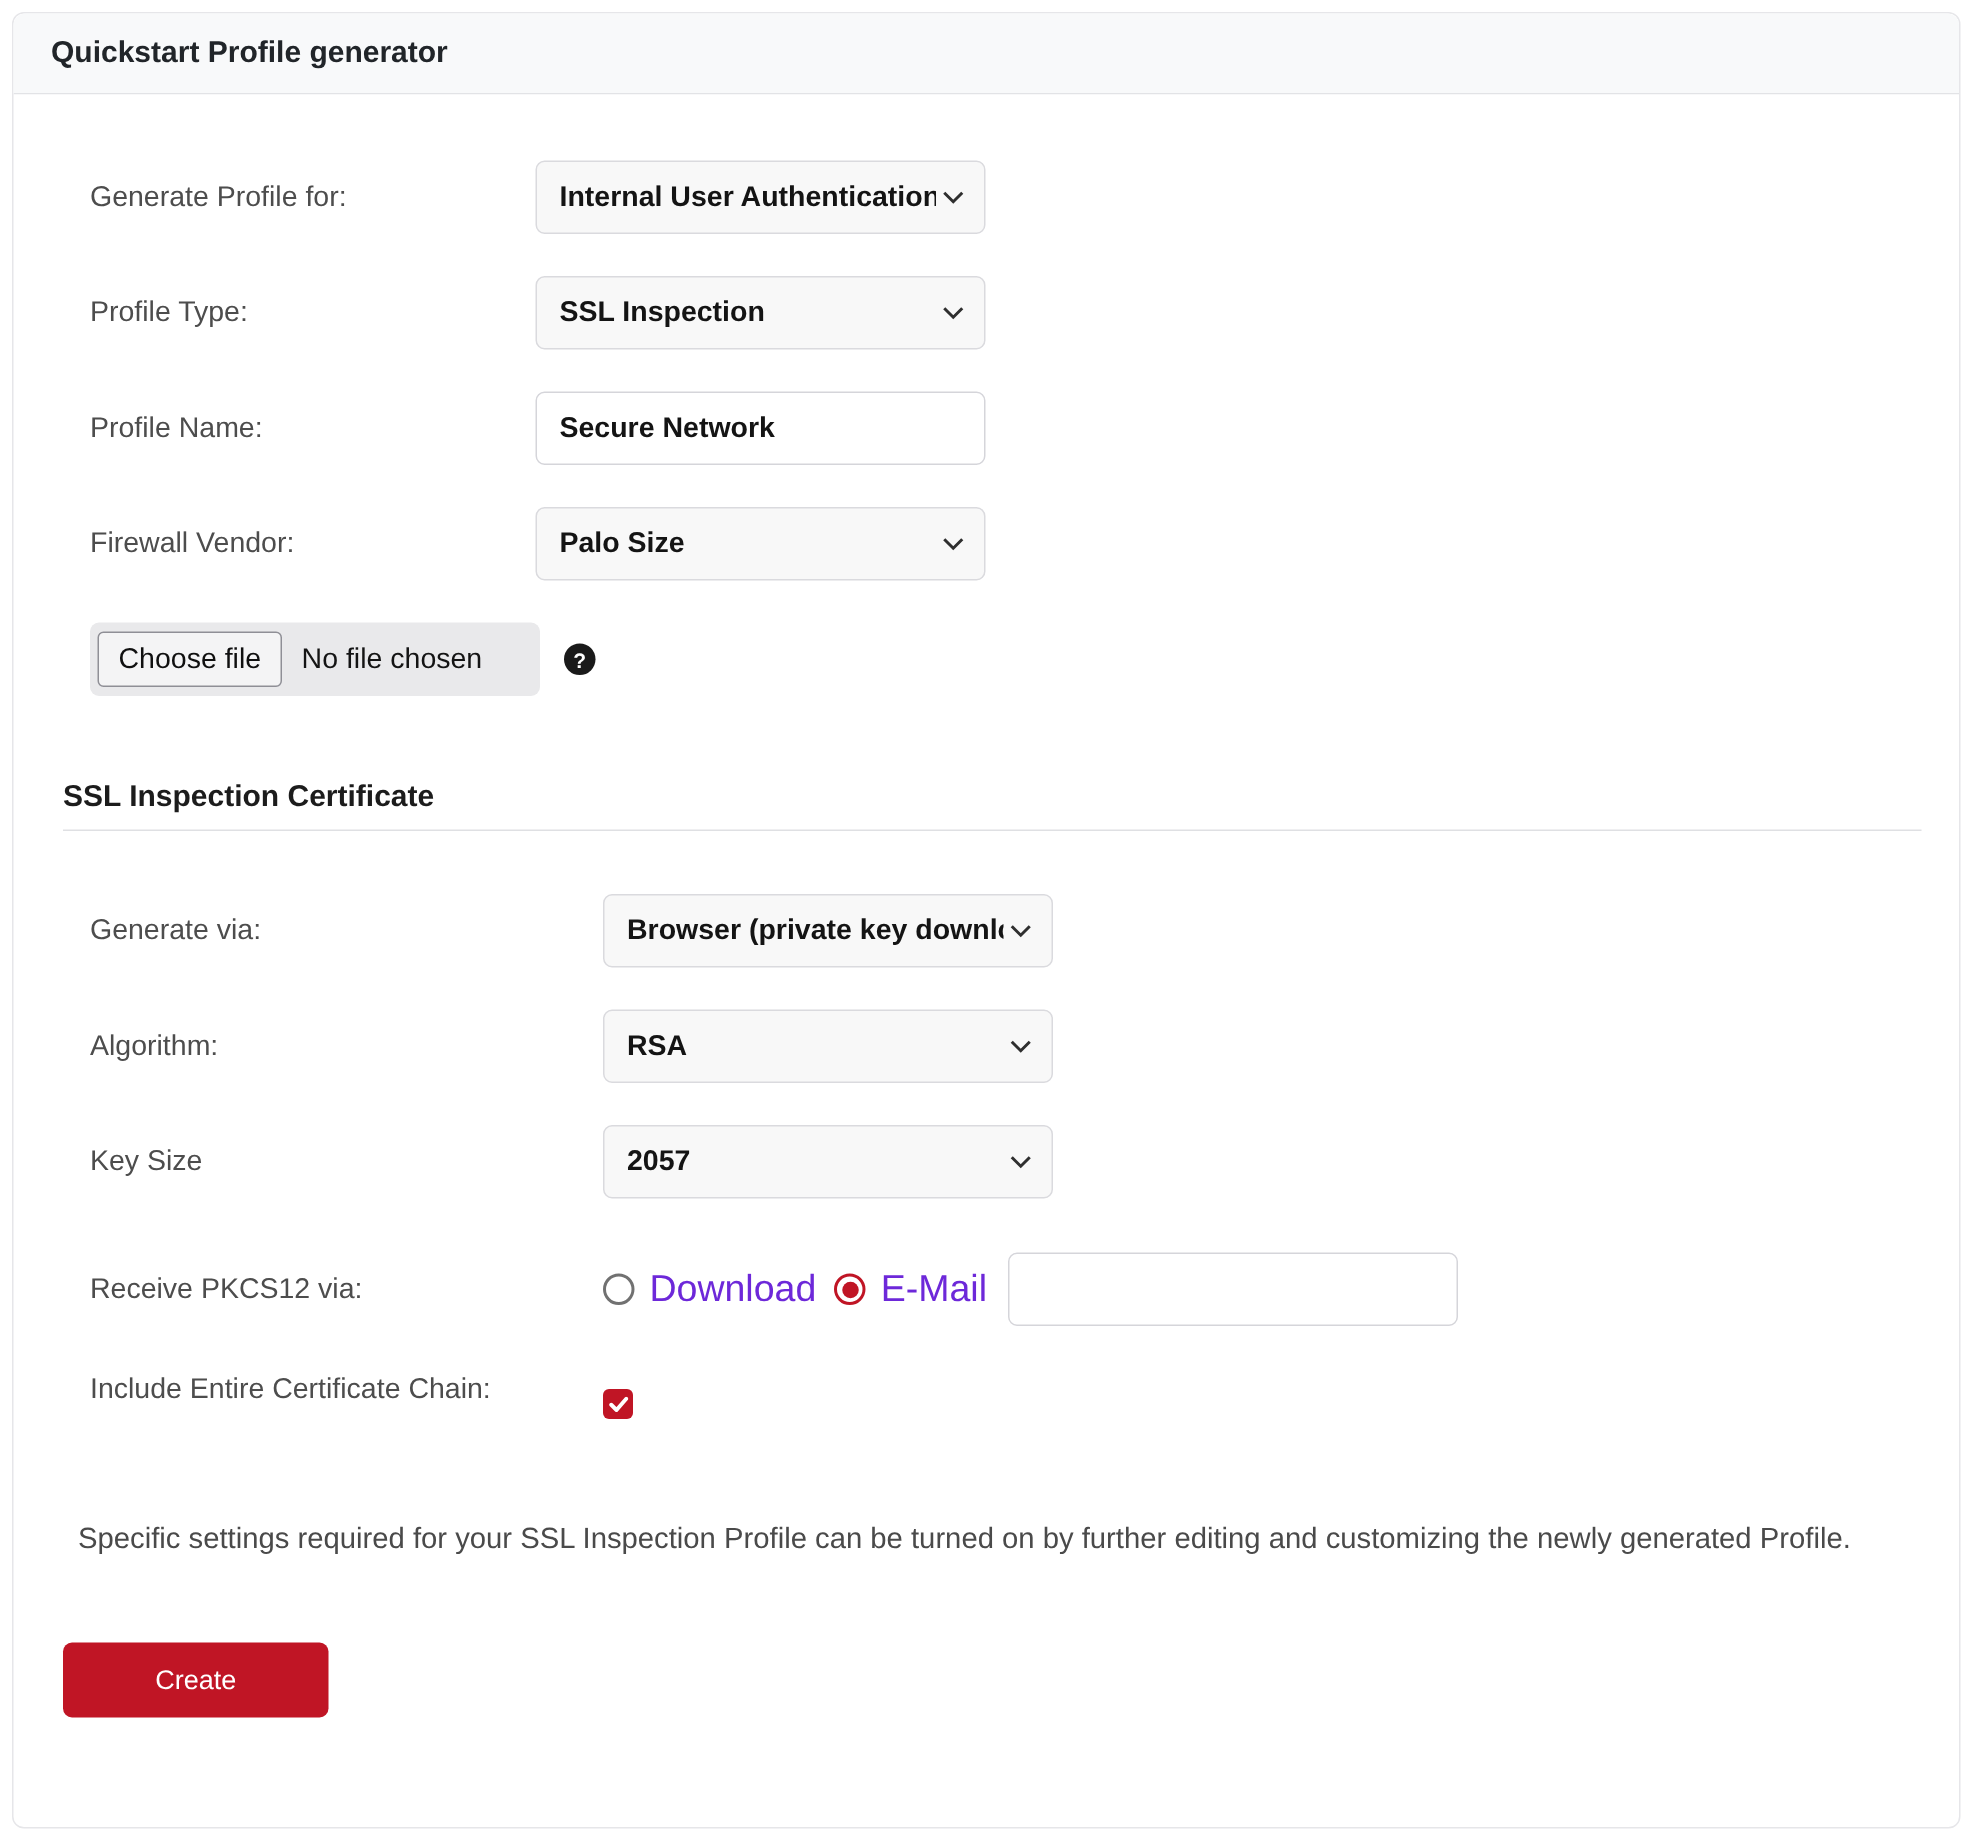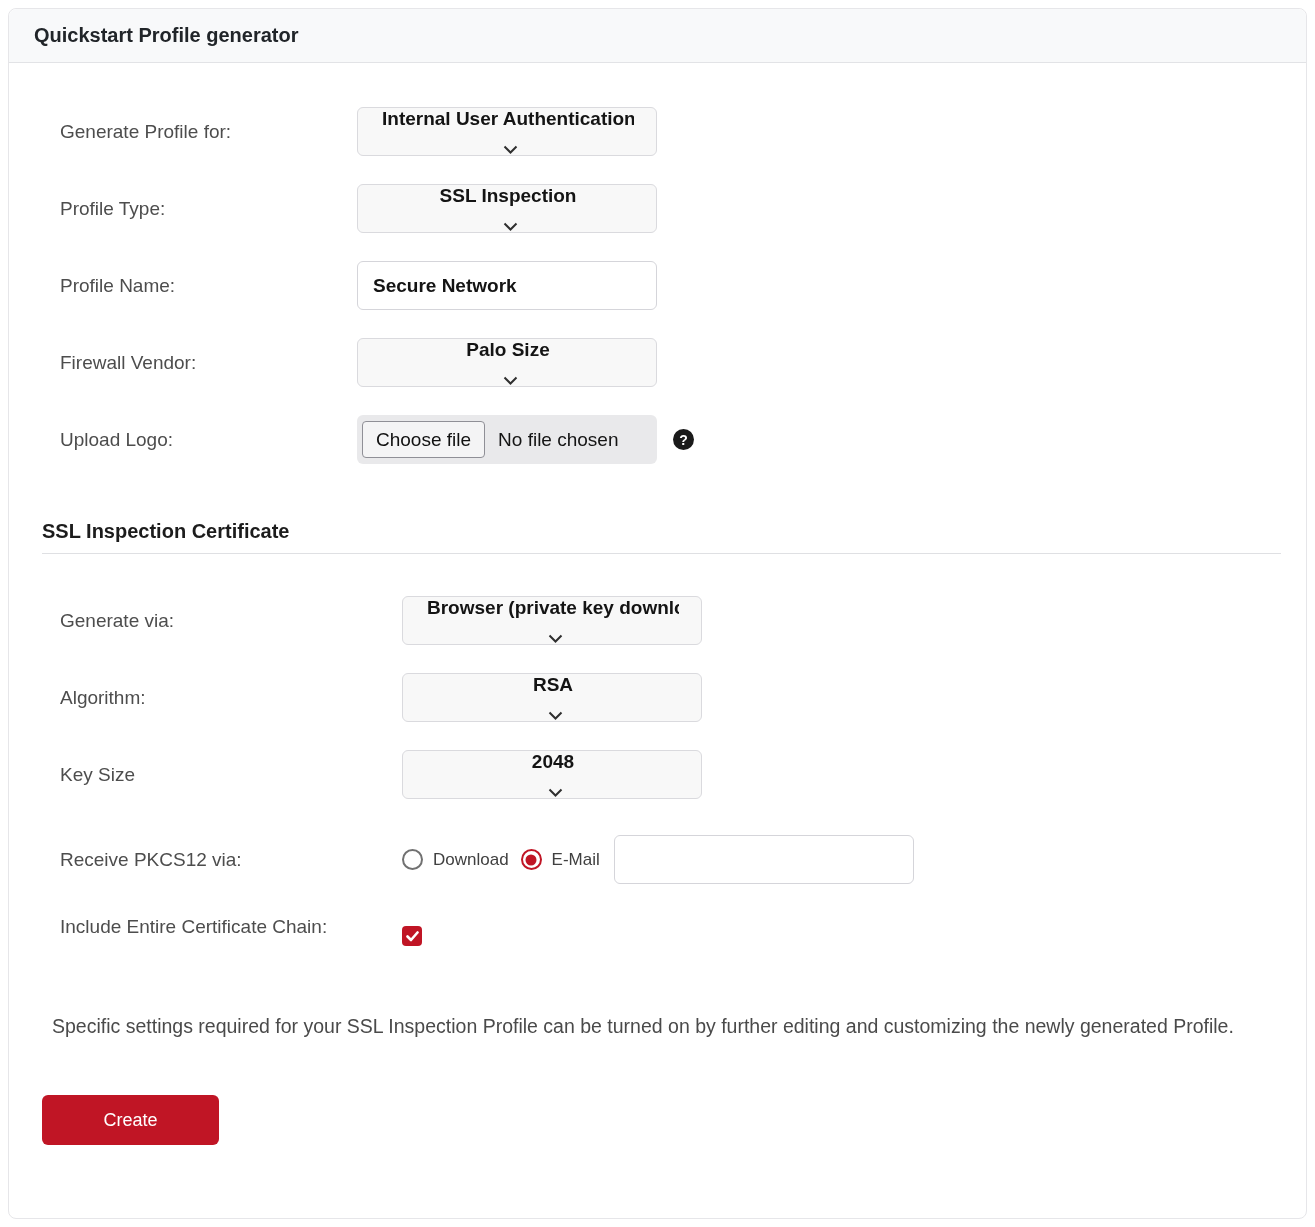--- a/index.html
+++ b/index.html
@@ -43,21 +43,20 @@
   .g2 .flabel { width: 342px; }
 
   .sel {
     width: 300px; height: 49px;
     background: #f8f8f8;
     border: 1px solid #dadade;
     border-radius: 6px;
     display: flex; align-items: center; justify-content: space-between;
     padding: 0 13px 0 15px;
     cursor: pointer;
-    flex-direction: column;
   }
   .sel .sel-text {
     font-size: 19px; font-weight: bold; color: #141414;
     white-space: nowrap; overflow: hidden;
     max-width: 252px;
   }
   .sel .chev { flex-shrink: 0; margin-left: 4px; display: flex; align-items: center; }
 
   .tinput {
     width: 300px; height: 49px;
@@ -119,21 +118,21 @@
     cursor: pointer;
   }
   .radio.unchecked { border: 2px solid #717171; }
   .radio.checked { border: 2px solid var(--accent); }
   .radio.checked::after {
     content: ""; position: absolute;
     left: 50%; top: 50%; transform: translate(-50%, -50%);
     width: 11px; height: 11px; border-radius: 50%;
     background: var(--accent);
   }
-  .radio-label { font-size: 17px; color: #404040; margin-left: 10px; cursor: pointer; }
+  .radio-label { font-size: 25px; color: #6d28d9; margin-left: 10px; cursor: pointer; }
   .email-input { margin-left: 14px; }
 
   .check-row { margin-top: 18px; align-items: flex-start; }
   .checkbox {
     width: 20px; height: 20px; border-radius: 4px;
     background: var(--accent);
     display: flex; align-items: center; justify-content: center;
     margin-top: 14px; cursor: pointer; flex-shrink: 0;
   }
 
@@ -201,21 +200,20 @@
         <span class="sel-text">Palo Size</span>
         <span class="chev">
           <svg width="15" height="10" viewBox="0 0 15 10">
               <path d="M1.5 1.5l6 6 6-6" fill="none" stroke="#2f2f2f" stroke-width="2"></path>
             </svg>
         </span>
       </div>
     </div>
 
     <div class="form-row">
-      <span class="flabel">Upload Logo:</span>
       <div class="filewrap">
         <div class="filebox">
           <span class="filebtn">Choose file</span>
           <span class="filestatus">No file chosen</span>
         </div>
         <span class="help-badge">?</span>
       </div>
     </div>
 
     <div class="section-heading">SSL Inspection Certificate</div>
@@ -241,21 +239,21 @@
           <svg width="15" height="10" viewBox="0 0 15 10">
               <path d="M1.5 1.5l6 6 6-6" fill="none" stroke="#2f2f2f" stroke-width="2"></path>
             </svg>
         </span>
       </div>
     </div>
 
     <div class="form-row g2">
       <span class="flabel">Key Size</span>
       <div class="sel">
-        <span class="sel-text">2048</span>
+        <span class="sel-text">2057</span>
         <span class="chev">
           <svg width="15" height="10" viewBox="0 0 15 10">
               <path d="M1.5 1.5l6 6 6-6" fill="none" stroke="#2f2f2f" stroke-width="2"></path>
             </svg>
         </span>
       </div>
     </div>
 
     <div class="form-row g2 radio-row">
       <span class="flabel">Receive PKCS12 via:</span>

